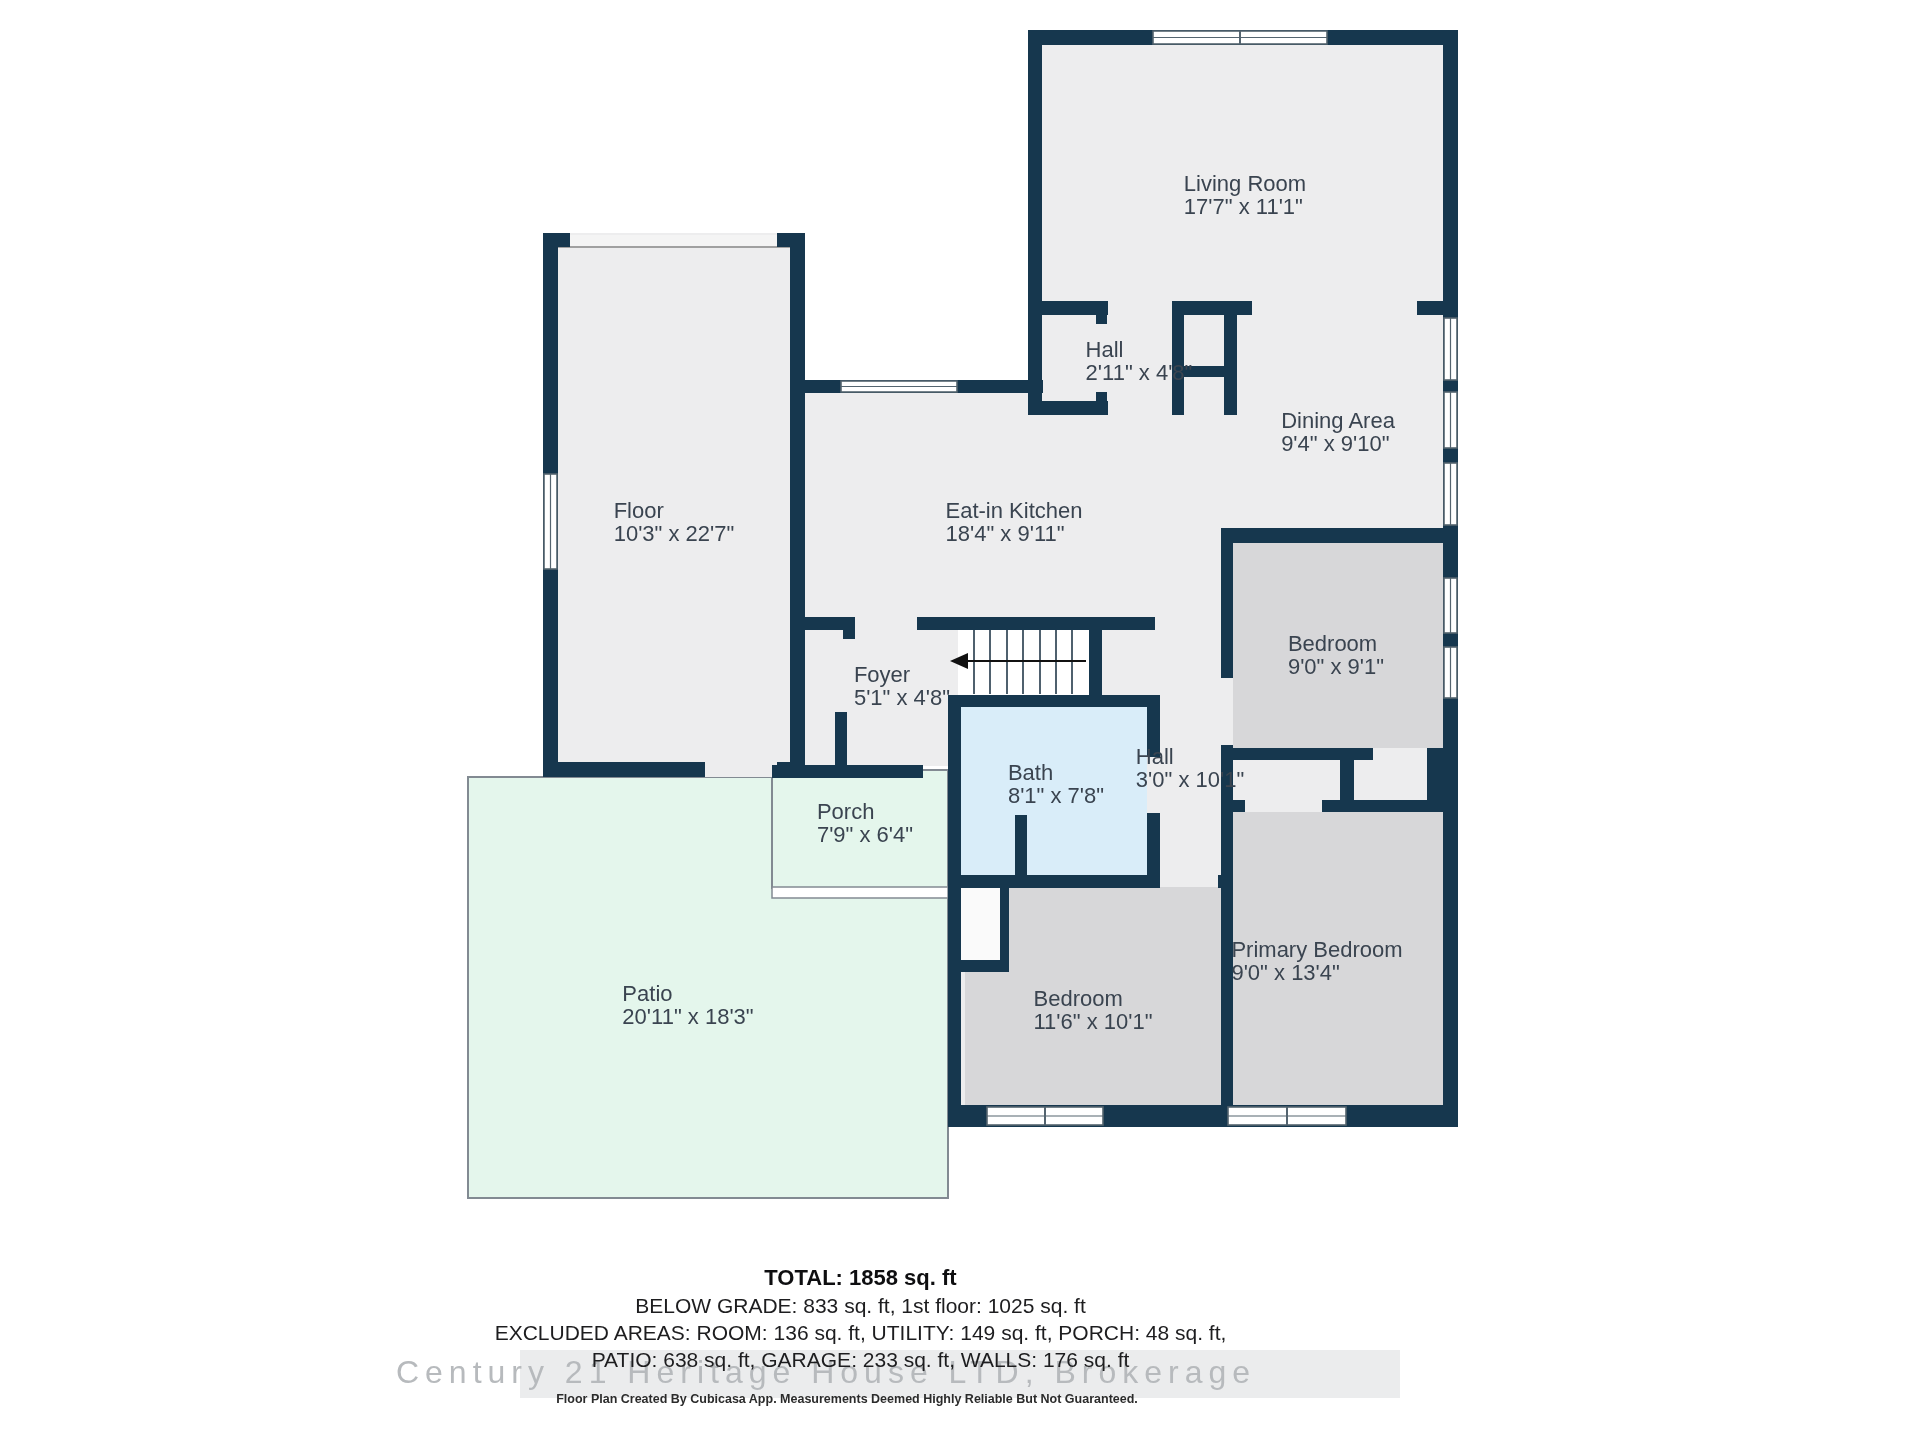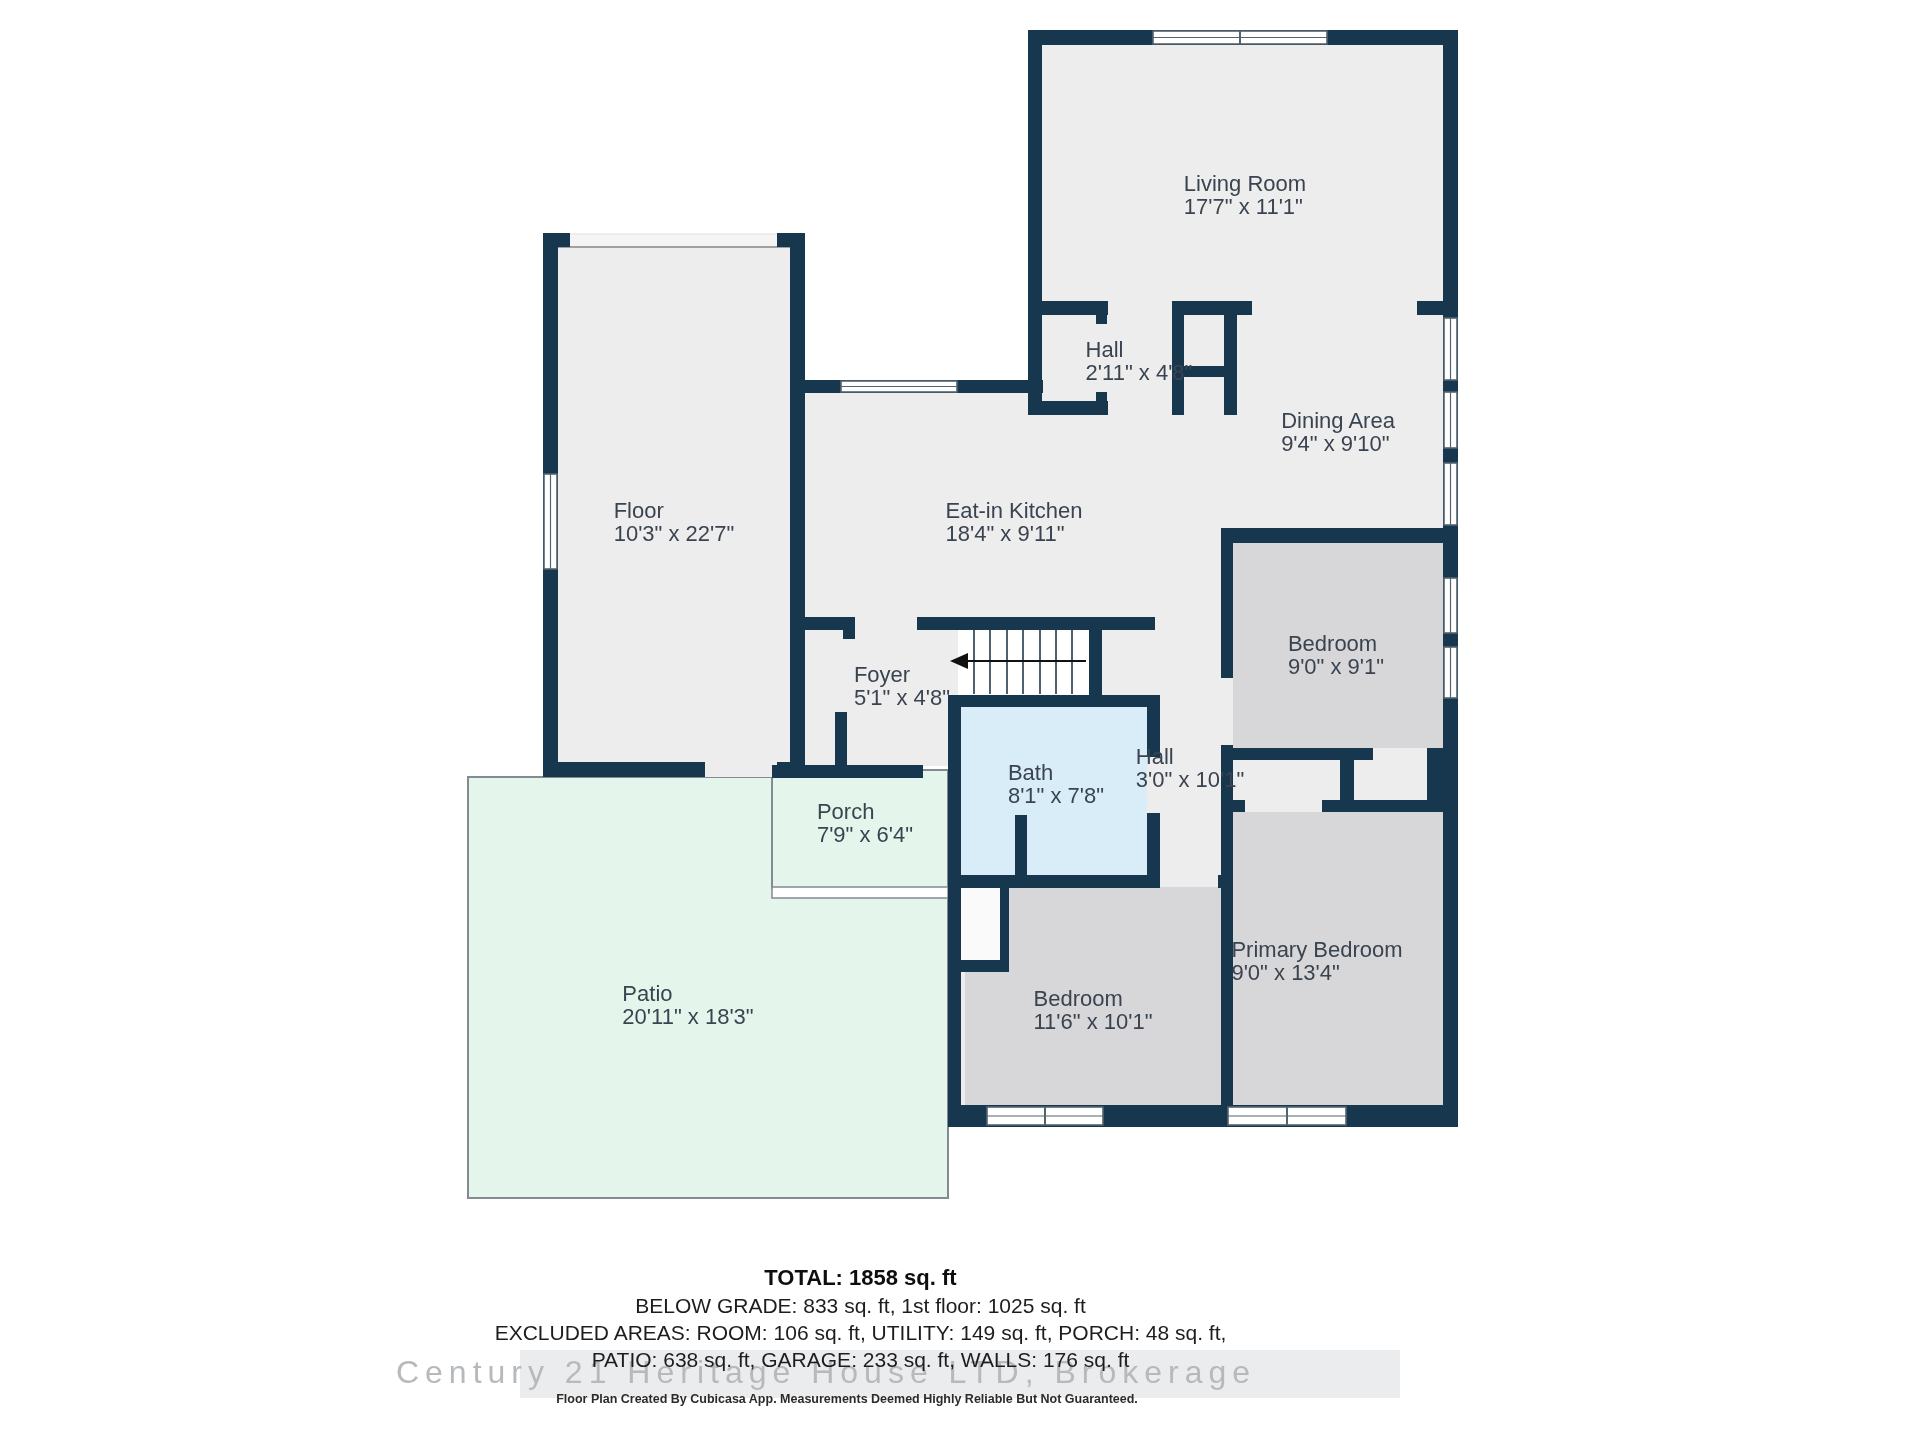--- a/index.html
+++ b/index.html
@@ -226,18 +226,18 @@
     <div>Porch</div>
     <div>7'9" x 6'4"</div>
   </div>
   <div class="room-label" style="left:688px;top:1005px">
     <div>Patio</div>
     <div>20'11" x 18'3"</div>
   </div>
 
   <div class="footer-line footer-total" style="top:1265px">TOTAL: 1858 sq. ft</div>
   <div class="footer-line" style="top:1294px">BELOW GRADE: 833 sq. ft, 1st floor: 1025 sq. ft</div>
-  <div class="footer-line" style="top:1321px">EXCLUDED AREAS: ROOM: 106 sq. ft, UTILITY: 149 sq. ft, PORCH: 48 sq. ft,</div>
+  <div class="footer-line" style="top:1321px">EXCLUDED AREAS: ROOM: 136 sq. ft, UTILITY: 149 sq. ft, PORCH: 48 sq. ft,</div>
   <div class="footer-line" style="top:1348px">PATIO: 638 sq. ft, GARAGE: 233 sq. ft, WALLS: 176 sq. ft</div>
   <div id="watermark-band"></div>
   <div id="watermark">Century 21 Heritage House LTD, Brokerage</div>
   <div id="disclaimer">Floor Plan Created By Cubicasa App. Measurements Deemed Highly Reliable But Not Guaranteed.</div>
 </div>
 
 </body></html>

